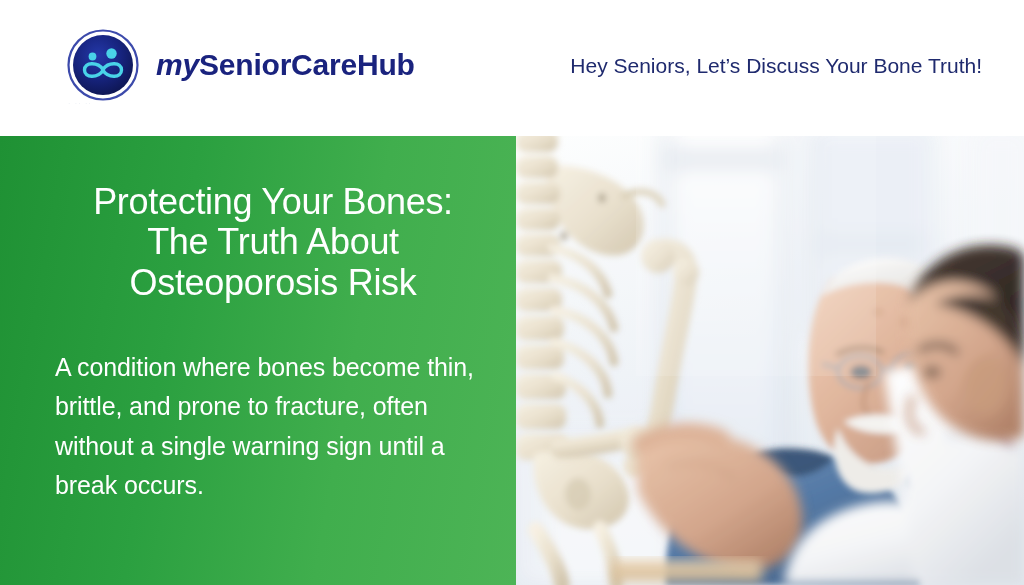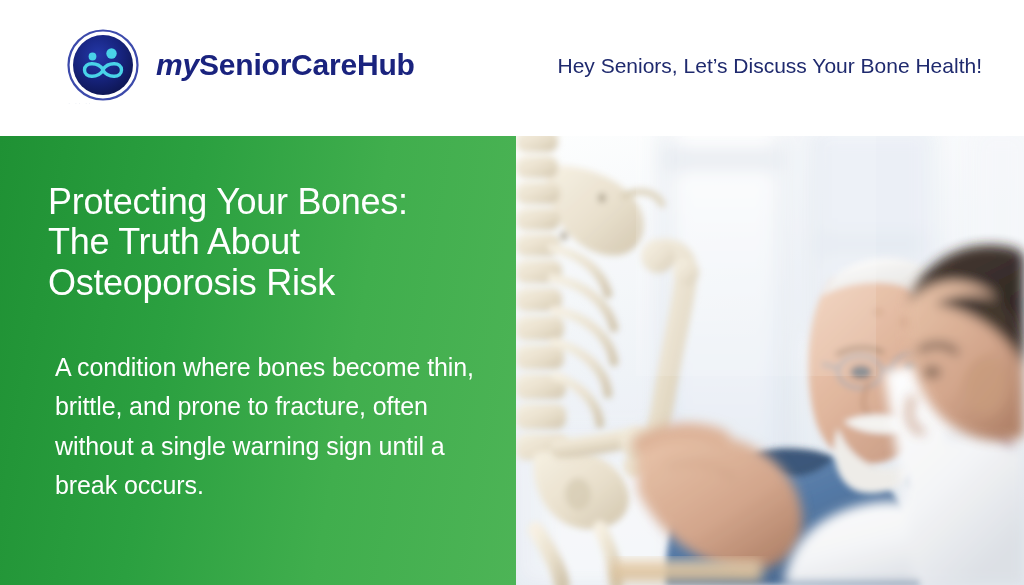--- a/index.html
+++ b/index.html
@@ -88,20 +88,21 @@
     left: 48px;
     top: 46px;
     width: 450px;
     color: #ffffff;
     font-size: 36px;
     font-weight: normal;
     line-height: 1.12;
     margin: 0;
     letter-spacing: -0.3px;
     white-space: pre-line;
+    text-align: center;
   }
   .subcopy {
     position: absolute;
     left: 48px;
     top: 205px;
     width: 430px;
     color: #ffffff;
     font-size: 25px;
     font-weight: normal;
     line-height: 1.57;
@@ -146,21 +147,21 @@
           <circle cx="45.5" cy="25.5" r="5.2" fill="#49d3e8"></circle>
         </svg>
       </span>
       <span class="brand-name" style="color:#1a237e">
         <span class="bn-my">my</span><span class="bn-rest">SeniorCareHub</span>
       </span>
     </div>
 
     <div class="logo-subtext">·   ··   ··</div>
 
-    <div class="tagline" style="color:#1f2a6e">Hey Seniors, Let’s Discuss Your Bone Health!</div>
+    <div class="tagline" style="color:#1f2a6e">Hey Seniors, Let’s Discuss Your Bone Truth!</div>
   </div>
 
   <div class="green-panel" style="background: linear-gradient(100deg, #1f9134 0%, #2ba040 34%, #40ae4d 66%, #4db456 100%);">
     <h1 class="headline">Protecting Your Bones:
 The Truth About
 Osteoporosis Risk</h1>
     <p class="subcopy">A condition where bones become thin, brittle, and prone to fracture, often without a single warning sign until a break occurs.</p>
   </div>
 
   <div class="photo">

